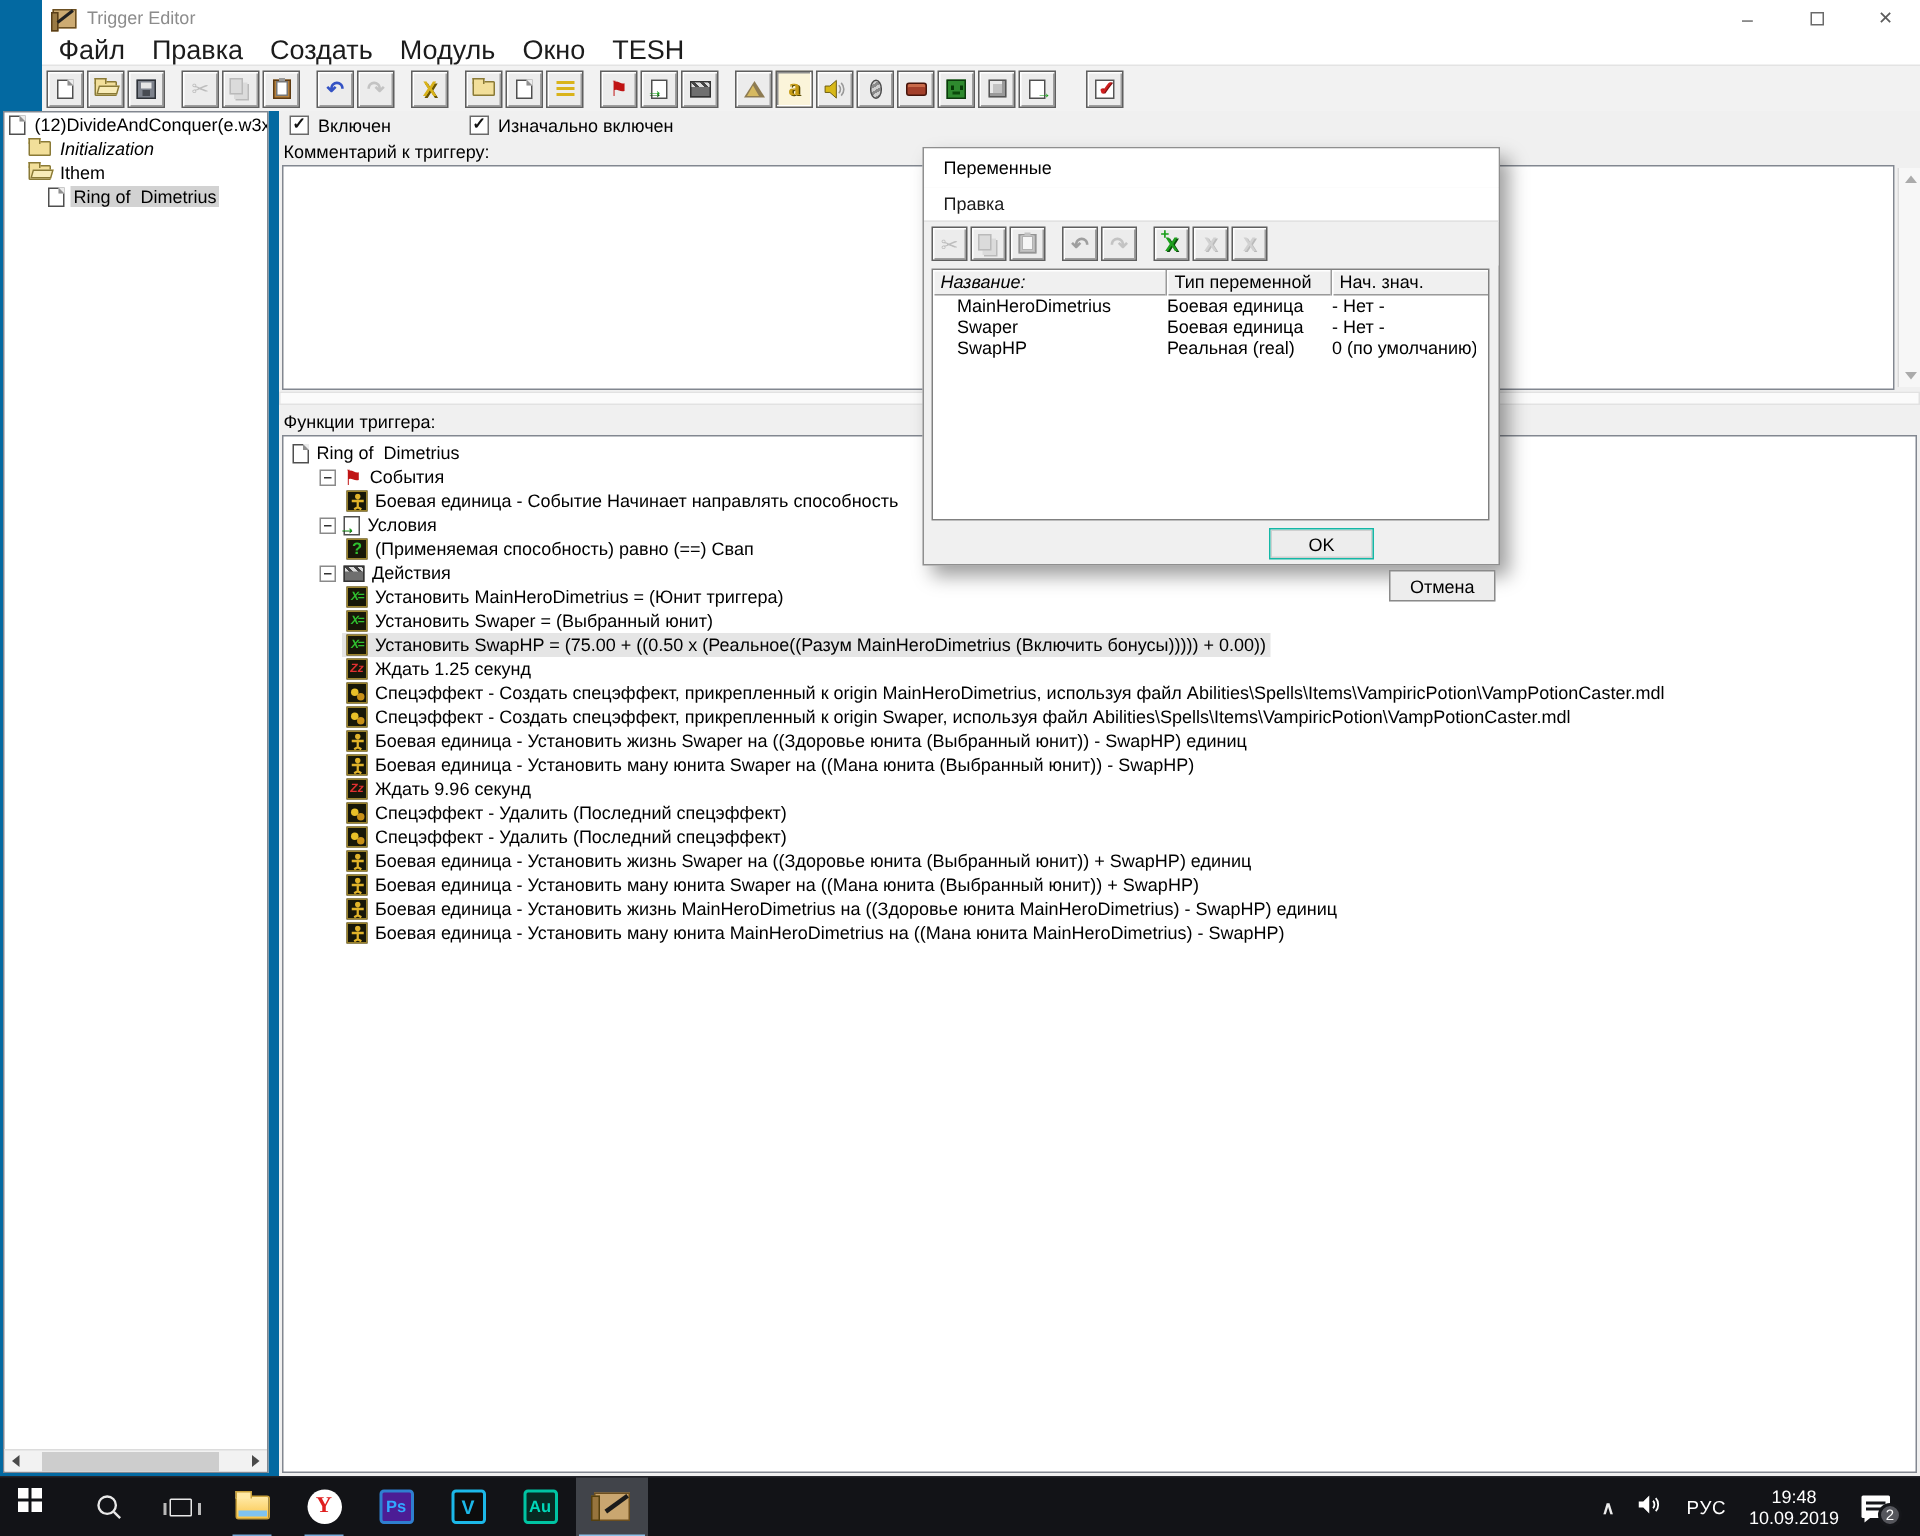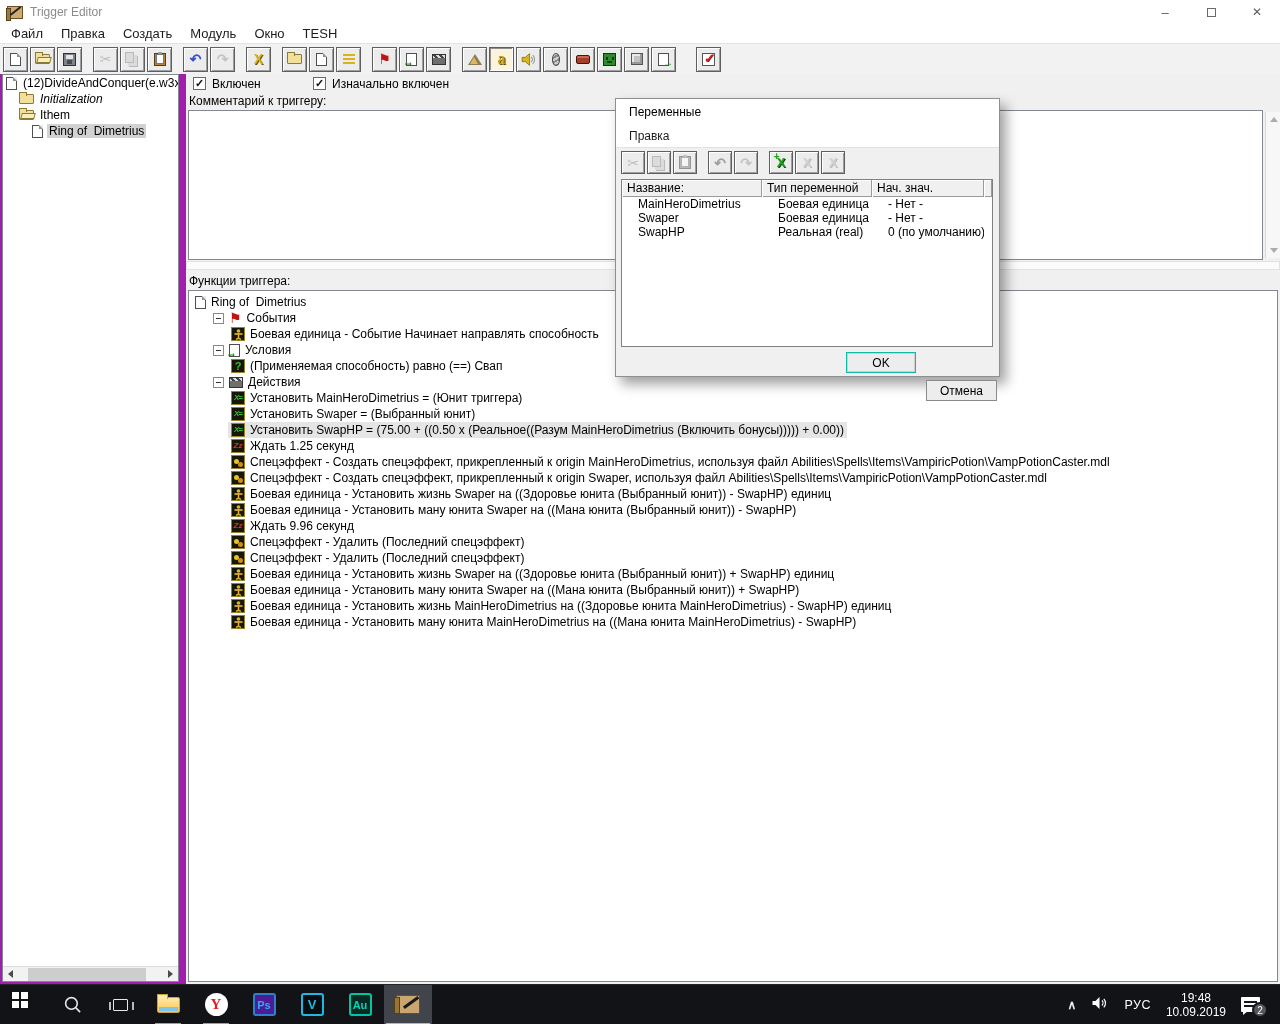--- a/index.html
+++ b/index.html
@@ -1,35 +1,35 @@
 <!DOCTYPE html>
 <html><head>
 <meta charset="utf-8">
 <style>
   * { margin:0; padding:0; box-sizing:border-box; }
   html,body { width:1280px; height:1024px; }
   body { font-family:"Liberation Sans", sans-serif; font-size:12px; color:#000; background:#000; }
   .screen { position:relative; width:1280px; height:1024px; overflow:hidden; background:#f0f0f0; }
 
   
-  .app { position:absolute; left:0; top:0; right:0; bottom:40px; background:#a21caf; }
+  .app { position:absolute; left:0; top:0; right:0; bottom:40px; background:#0369a1;padding-left:28px; }
   .titlebar { height:24px; background:#fff; display:flex; align-items:center; padding-left:7px; }
   .title-text { color:#8c8c8c; font-size:12px; margin-left:7px; }
   .win-controls { margin-left:auto; display:flex; height:24px; }
   .wc { width:46px; height:24px; display:flex; align-items:center; justify-content:center; color:#5c5c5c; }
   .g-min::before { content:"–"; font-size:13px; color:#5c5c5c; }
   .g-close::before { content:"✕"; font-size:12px; color:#5c5c5c; }
   .g-max { width:9px; height:9px; border:1px solid #6a6a6a; background:#fff; position:relative; }
   .g-max::before { content:""; position:absolute; left:2px; top:-4px; width:9px; height:9px; border:1px solid #6a6a6a; z-index:-1; }
   .we-scroll-icon { width:16px; height:13px; background:#cdab72; border:1px solid #6b4f22; position:relative; flex:none; }
   .we-scroll-icon::before { content:""; position:absolute; left:-2px; top:1px; width:3px; height:11px; background:#9a7a44; border:1px solid #5a3f18; }
   .we-scroll-icon::after { content:""; position:absolute; right:0px; top:3px; width:13px; height:2px; background:#222; transform:rotate(-38deg); }
 
   .menubar { height:20px; background:#fff; display:flex; align-items:center; padding-left:2px; border-bottom:1px solid #e3e3e3; }
-  .menu-item { padding:0 9px; font-size:13px; color:#1c1c1c; }
+  .menu-item { padding:0 9px; font-size:18px; color:#1c1c1c; }
 
   .toolbar { height:30px; background:#f2f2f2; display:flex; align-items:center; padding-left:3px; }
   .tbtn { width:25px; height:25px; background:#ececec; border:1px solid #5f5f5f;
           box-shadow:inset 1px 1px 0 #fff, inset -1px -1px 0 #9e9e9e;
           display:flex; align-items:center; justify-content:center; margin-right:2px; flex:none; }
   .tbtn.gap { margin-left:9px; }
   .tbtn.gap2 { margin-left:18px; }
   .tbtn.pressed { background:#fbf4da; box-shadow:inset -1px -1px 0 #fff, inset 1px 1px 0 #8f8f8f; }
   .tbtn.disabled .ic { filter:grayscale(1); opacity:.5; }
 
@@ -538,21 +538,21 @@
         </div>
         <div class="tbtn disabled">
           <span class="ic ic-rename-variable"></span>
         </div>
         <div class="tbtn disabled">
           <span class="ic ic-delete-variable"></span>
         </div>
       </div>
     <div class="dlg-table">
       <div class="dlg-thead">
-          <span class="hcell" style="width: 140px;">Название:</span>
+          <span class="hcell" style="width: 156px; font-style: italic;">Название:</span>
           <span class="hcell" style="width: 110px;">Тип переменной</span>
           <span class="hcell" style="width: 112px;">Нач. знач.</span>
           <span class="hcell fill"></span>
         </div>
       <div class="dlg-tbody">
           <div class="vrow">
             <span class="vcell" style="width: 140px;">MainHeroDimetrius</span>
             <span class="vcell" style="width: 110px;">Боевая единица (</span>
             <span class="vcell" style="width: 112px;">- Нет -</span>
           </div>

